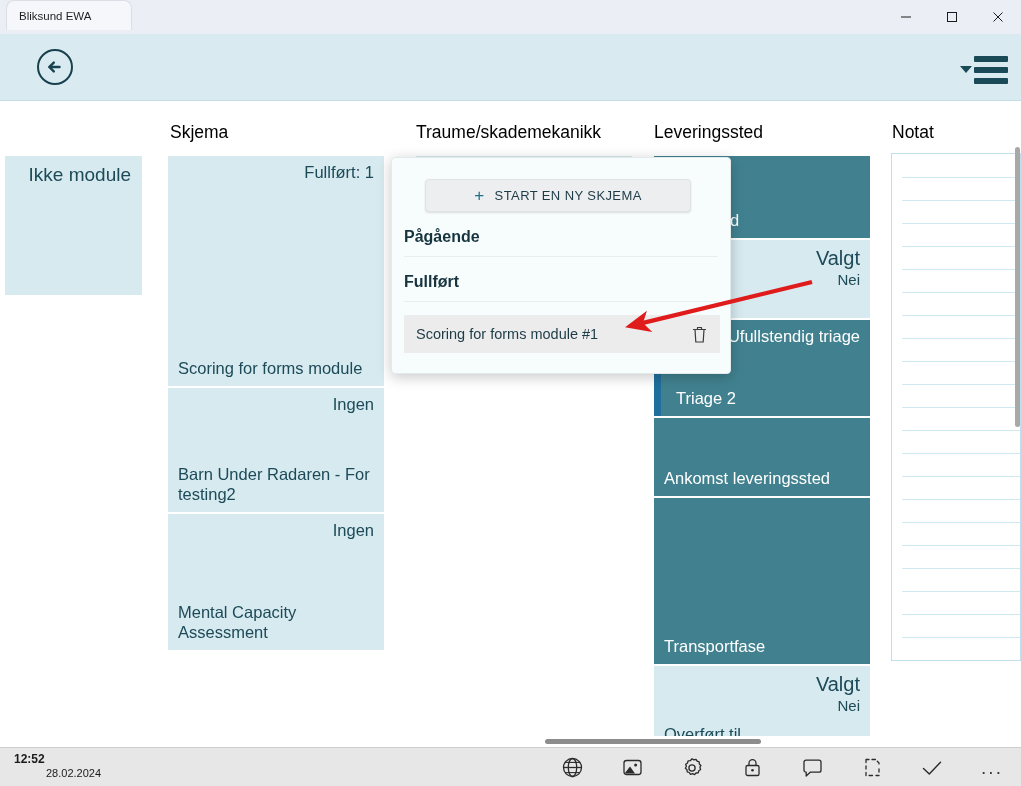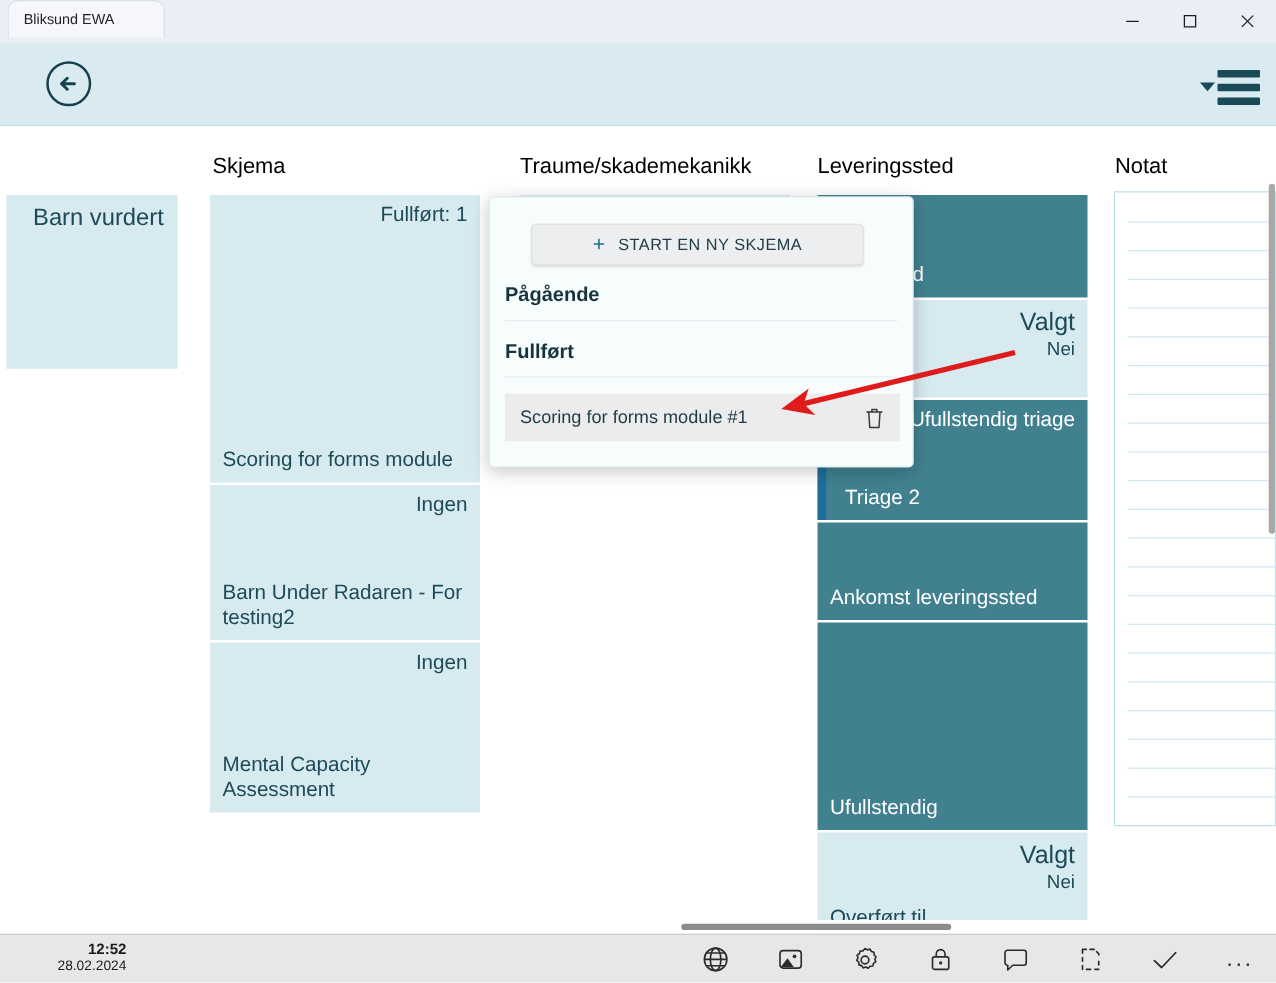--- a/index.html
+++ b/index.html
@@ -213,21 +213,20 @@
   .taskbar {
     position: absolute; left: 0; bottom: 0;
     width: 1021px; height: 39px;
     background: #e7e7e7;
     border-top: 1px solid #cfcfcf;
   }
   .clock {
     position: absolute; left: 14px; top: 4px;
     line-height: 1.25;
     color: #1b1b1b;
-    text-align: right;
   }
   .clock .time { font-size: 12px; font-weight: bold; }
   .clock .date { font-size: 11px; margin-left: 32px; }
   .tray {
     position: absolute; left: 560px; top: 0;
     height: 39px;
     display: flex; align-items: center;
     gap: 36px;
   }
   .tray-ico {
@@ -287,21 +286,21 @@
 
 <div class="board">
 
   <div class="col-header" style="left:170px; top:21px;">Skjema</div>
   <div class="col-header" style="left:416px; top:21px;">Traume/skademekanikk</div>
   <div class="col-header" style="left:654px; top:21px;">Leveringssted</div>
   <div class="col-header" style="left:892px; top:21px;">Notat</div>
 
   <div class="card light" style="left:5px; top:55px; width:137px; height:139px;">
     <div class="card-top" style="top:7px; right:11px;">
-      <div class="t1" style="font-size:19px;">Barn vurdert</div>
+      <div class="t1" style="font-size:19px;">Ikke module</div>
     </div>
   </div>
 
   <div class="card light" style="left:168px; top:55px; width:216px; height:230px;">
     <div class="card-top">
       <div class="t1">Fullført: 1</div>
     </div>
     <div class="card-title">Scoring for forms module</div>
   </div>
 
@@ -338,21 +337,21 @@
       <div class="t1">Ufullstendig triage</div>
     </div>
     <div class="card-title" style="left:22px;">Triage 2</div>
   </div>
 
   <div class="card teal" style="left:654px; top:317px; width:216px; height:78px;">
     <div class="card-title">Ankomst leveringssted</div>
   </div>
 
   <div class="card teal" style="left:654px; top:397px; width:216px; height:166px;">
-    <div class="card-title">Ufullstendig</div>
+    <div class="card-title">Transportfase</div>
   </div>
 
   <div class="card light" style="left:654px; top:565px; width:216px; height:85px;">
     <div class="card-top">
       <div class="t1" style="font-size:20px;">Valgt</div>
       <div class="t2">Nei</div>
     </div>
     <div class="card-title" style="bottom:6px;">Overført til</div>
   </div>
 

